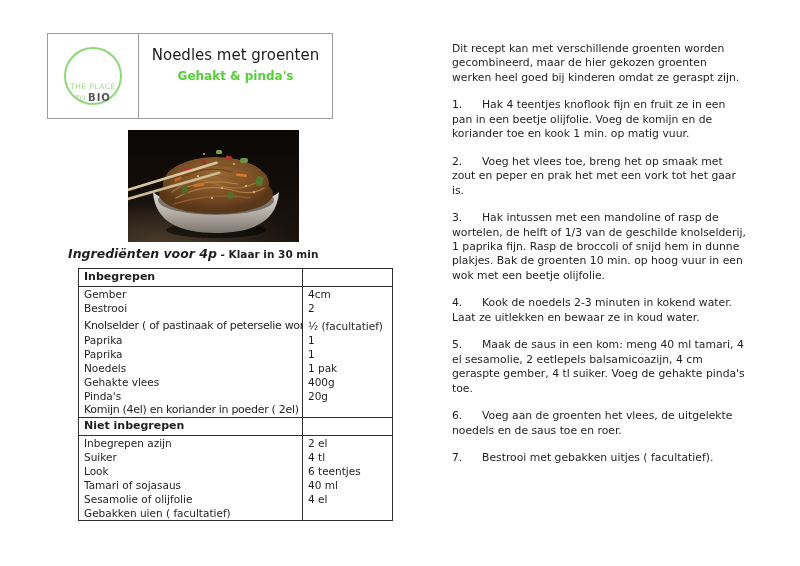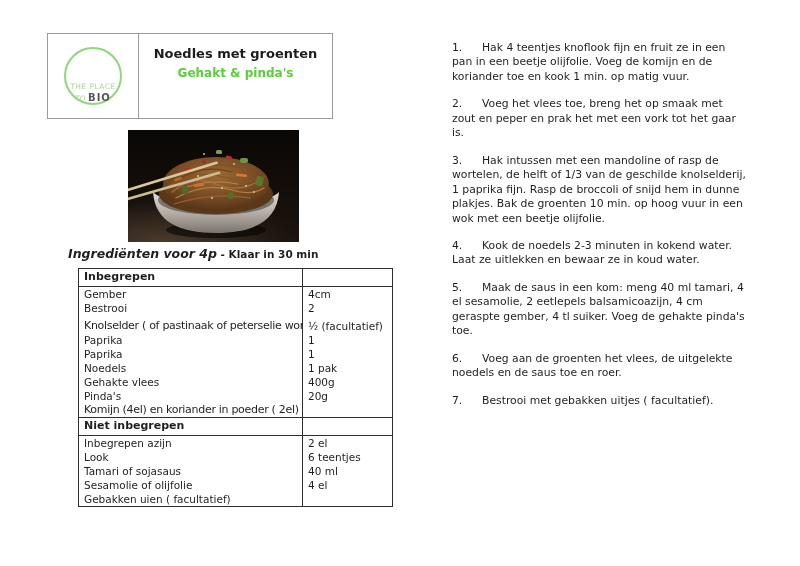--- a/index.html
+++ b/index.html
@@ -18,21 +18,21 @@
   }
   .logo-circle{
     width:58px;height:58px;border:2px solid #8ed87a;border-radius:50%;
     display:flex;flex-direction:column;align-items:center;justify-content:flex-end;
     box-sizing:border-box;
   }
   .logo-line1{font-size:7.5px;letter-spacing:.5px;color:#a9d897;white-space:nowrap;}
   .logo-line2{font-size:7.5px;color:#a9d897;margin-top:1px;white-space:nowrap;}
   .logo-bio{font-size:10px;color:#575757;letter-spacing:1px;font-weight:bold;}
   .title-cell{flex:1;text-align:center;padding-top:12px;}
-  .recipe-title{font-size:13px;font-weight:bold;color:#1c1c1c;}
+  .recipe-title{font-size:15px;font-weight:normal;color:#1c1c1c;}
   .recipe-subtitle{font-size:12px;font-weight:bold;color:#58cf38;margin-top:5px;}
   
   .photo{position:absolute;left:128px;top:130px;width:171px;height:112px;}
   .photo svg{display:block;}
   
   .ing-heading{position:absolute;left:68px;top:246px;font-size:12.5px;white-space:nowrap;}
   .ing-heading .it{font-style:italic;font-weight:bold;}
   .ing-heading .rest{font-size:10.5px;font-weight:bold;}
   .ing-table{
     position:absolute;left:78px;top:268px;width:314px;
@@ -208,39 +208,44 @@
     </tr>
     <tr class="sec">
       <td>Niet inbegrepen</td>
           <td></td>
     </tr>
     <tr>
       <td>Inbegrepen azijn</td>
       <td>2 el</td>
     </tr>
     <tr>
+      <td>Suiker</td>
+      <td>4 tl</td>
+    </tr>
+    <tr>
       <td>Look</td>
       <td>6 teentjes</td>
     </tr>
     <tr>
       <td>Tamari of sojasaus</td>
       <td>40 ml</td>
     </tr>
     <tr>
       <td>Sesamolie of olijfolie</td>
       <td>4 el</td>
     </tr>
     <tr>
       <td>Gebakken uien ( facultatief)</td>
       <td></td>
     </tr>
   </tbody>
     </table>
 
   <section class="prep">
+    <p class="prep-intro">Dit recept kan met verschillende groenten worden gecombineerd, maar de hier gekozen groenten werken heel goed bij kinderen omdat ze geraspt zijn.</p>
     <p class="step">
       <span class="step-num">1.</span><span>Hak 4 teentjes knoflook fijn en fruit ze in een pan in een beetje olijfolie. Voeg de komijn en de koriander toe en kook 1 min. op matig vuur.</span>
     </p>
     <p class="step">
       <span class="step-num">2.</span><span>Voeg het vlees toe, breng het op smaak met zout en peper en prak het met een vork tot het gaar is.</span>
     </p>
     <p class="step">
       <span class="step-num">3.</span><span>Hak intussen met een mandoline of rasp de wortelen, de helft of 1/3 van de geschilde knolselderij, 1 paprika fijn. Rasp de broccoli of snijd hem in dunne plakjes. Bak de groenten 10 min. op hoog vuur in een wok met een beetje olijfolie.</span>
     </p>
     <p class="step">

